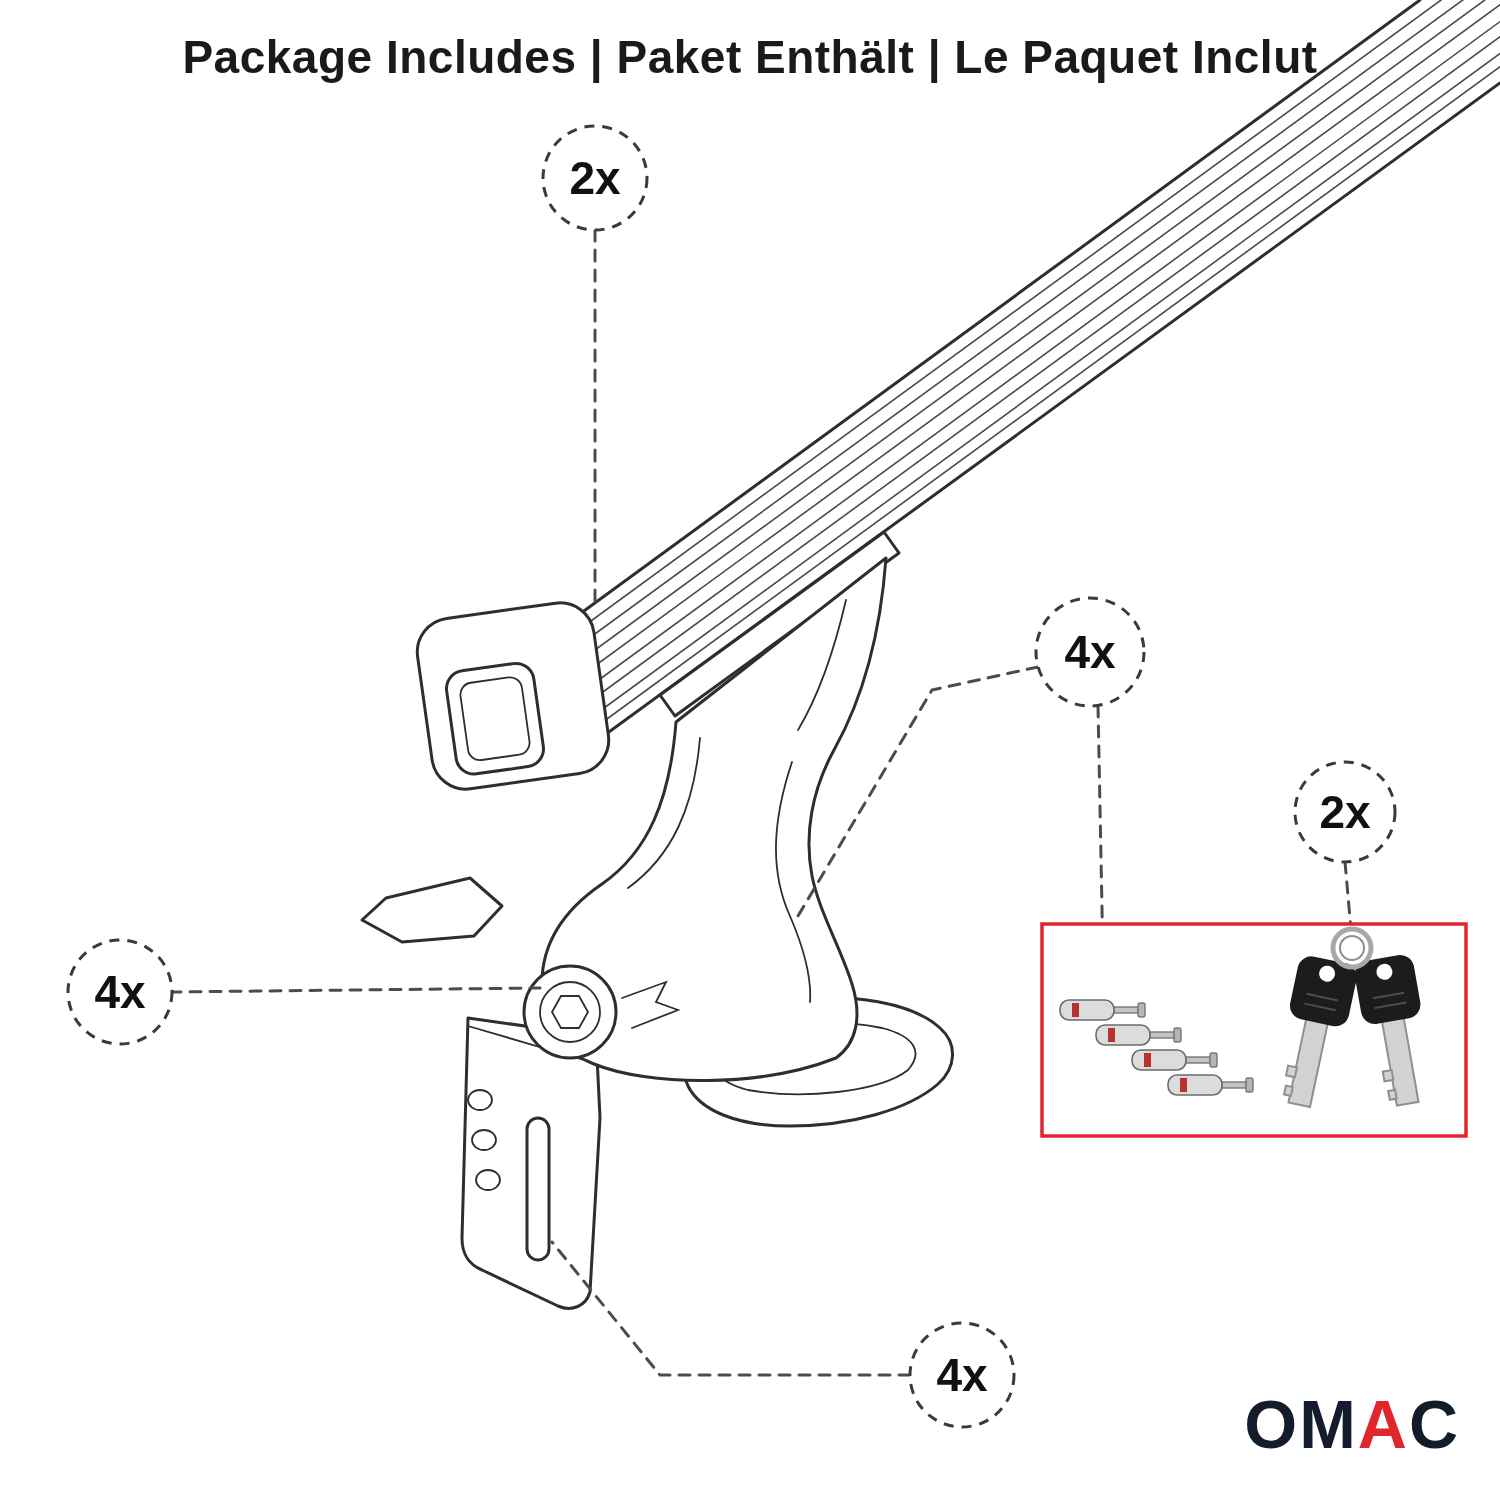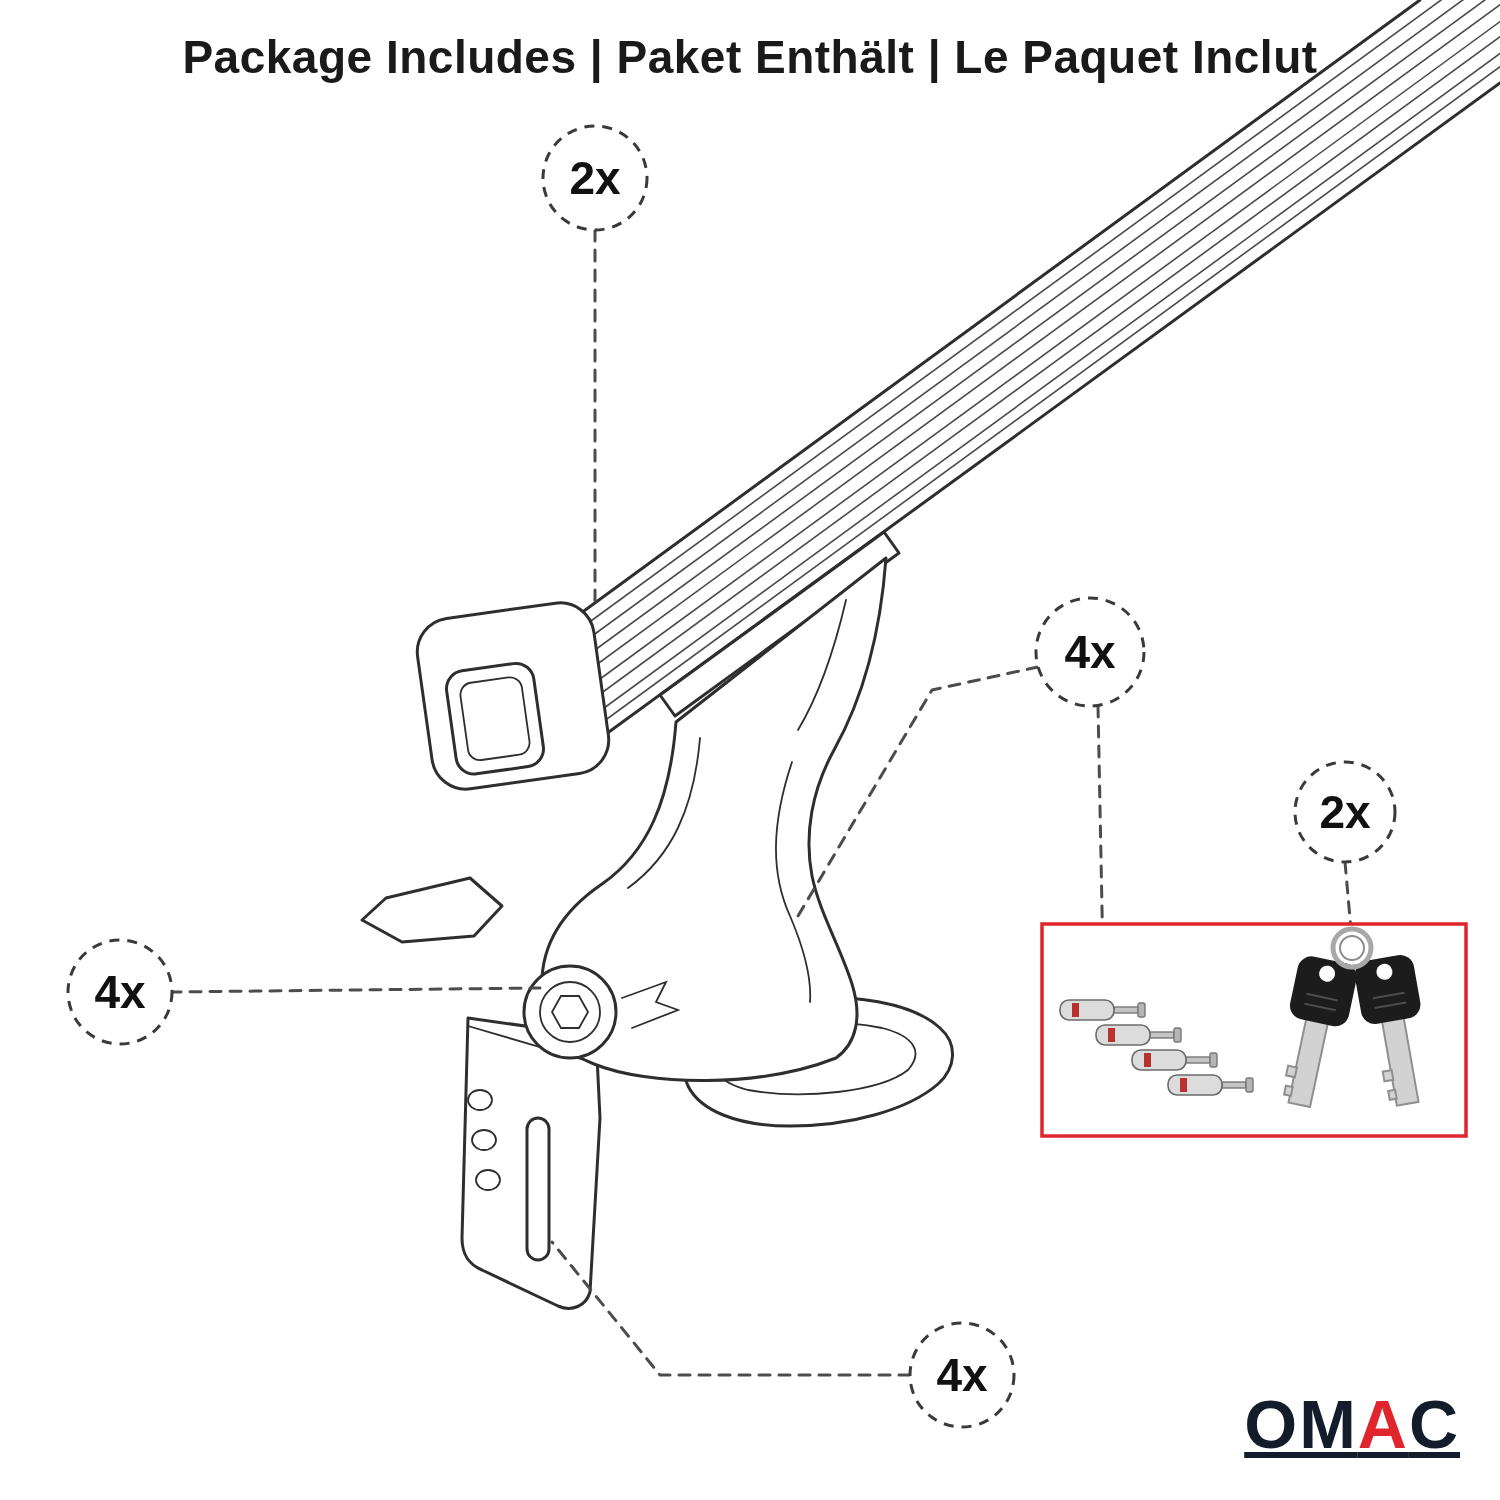--- a/index.html
+++ b/index.html
@@ -22,21 +22,21 @@
   .thin { fill:none; stroke:var(--line); stroke-width:1.8; stroke-linecap:round; }
   .ridge{ fill:none; stroke:#4a4a4a; stroke-width:1.6; }
   .dash { fill:none; stroke:#4c4c4c; stroke-width:3; stroke-dasharray:11 9; stroke-linecap:round; stroke-linejoin:round; }
   .callout-circle { fill:#ffffff; stroke:#3a3a3a; stroke-width:3; stroke-dasharray:10 8; }
   .callout-text   { font:700 46px "Liberation Sans", sans-serif; fill:#111; text-anchor:middle; }
   .hardware-box   { fill:#ffffff; stroke:var(--accent); stroke-width:3.5; }
 
   .logo {
     position:absolute; right:40px; bottom:42px;
     font-size:68px; font-weight:800; line-height:1; letter-spacing:2px;
-    color:#121c2a; user-select:none;text-decoration:underline;
+    color:#121c2a; user-select:none;
   }
   .logo .red { color:var(--accent); }
 </style>
 </head>
 <body>
 
 <div class="page">
 
   <h1 class="title">Package Includes | Paket Enthält | Le Paquet Inclut</h1>
 

